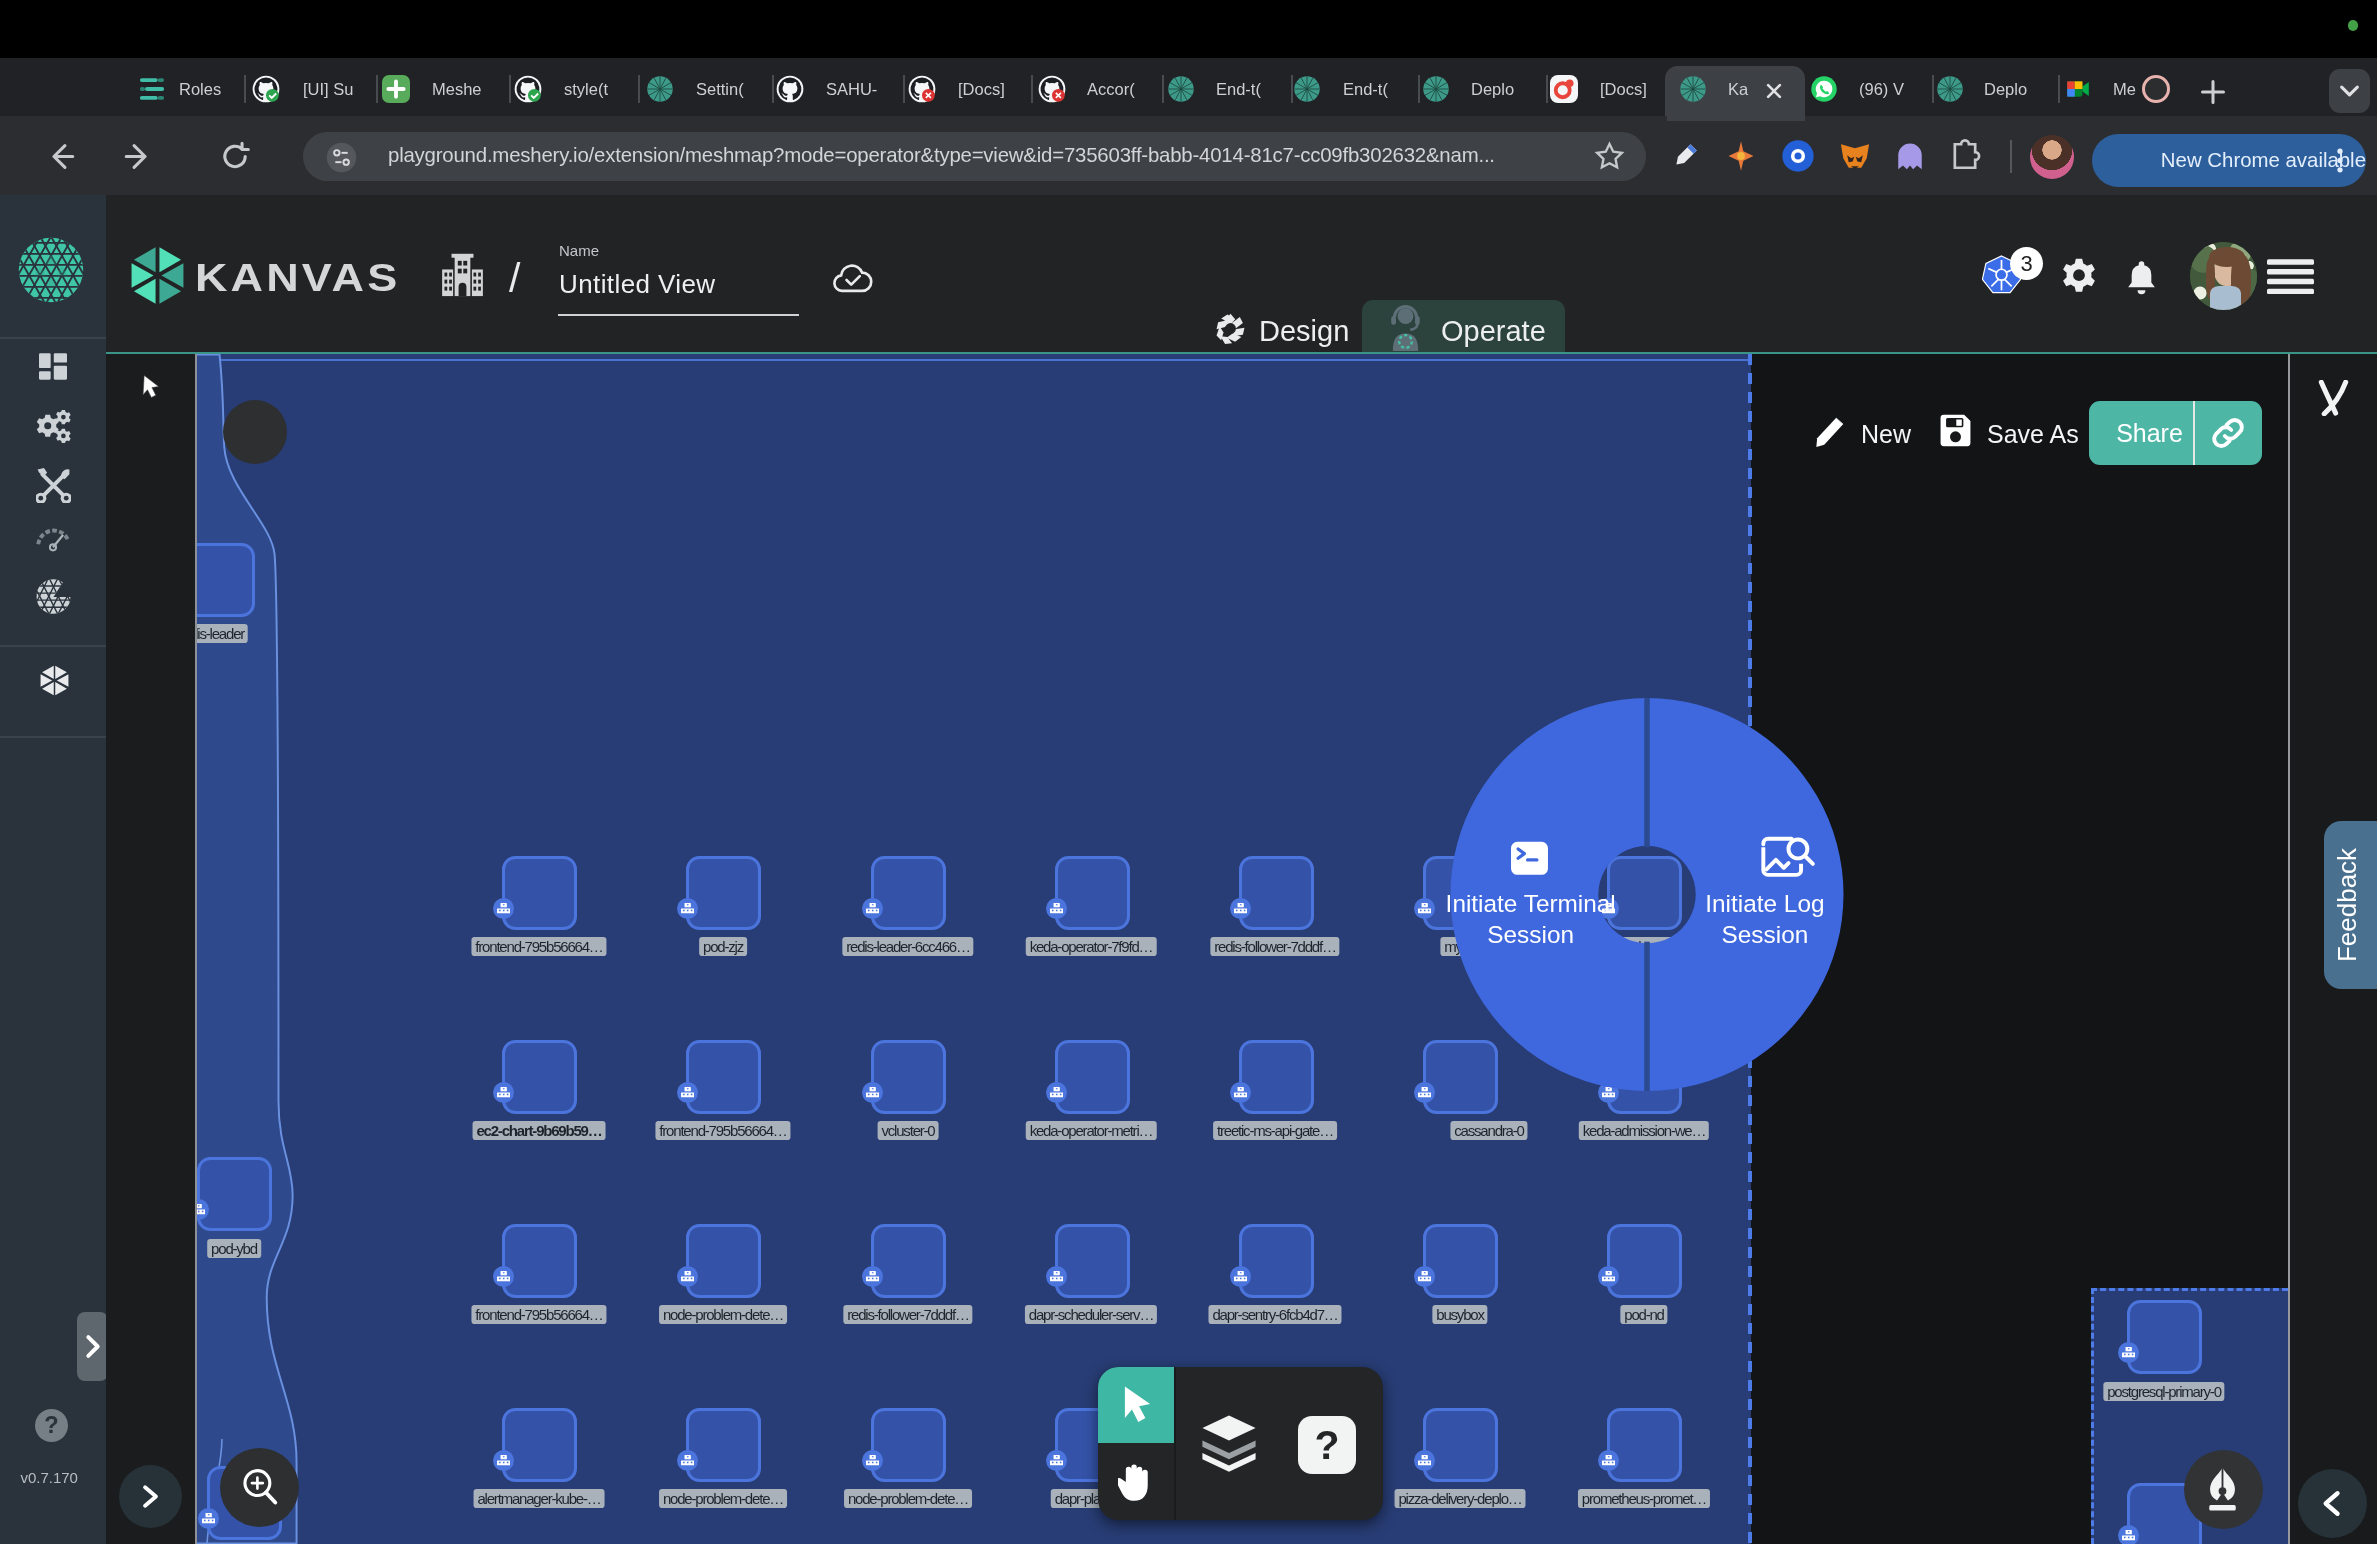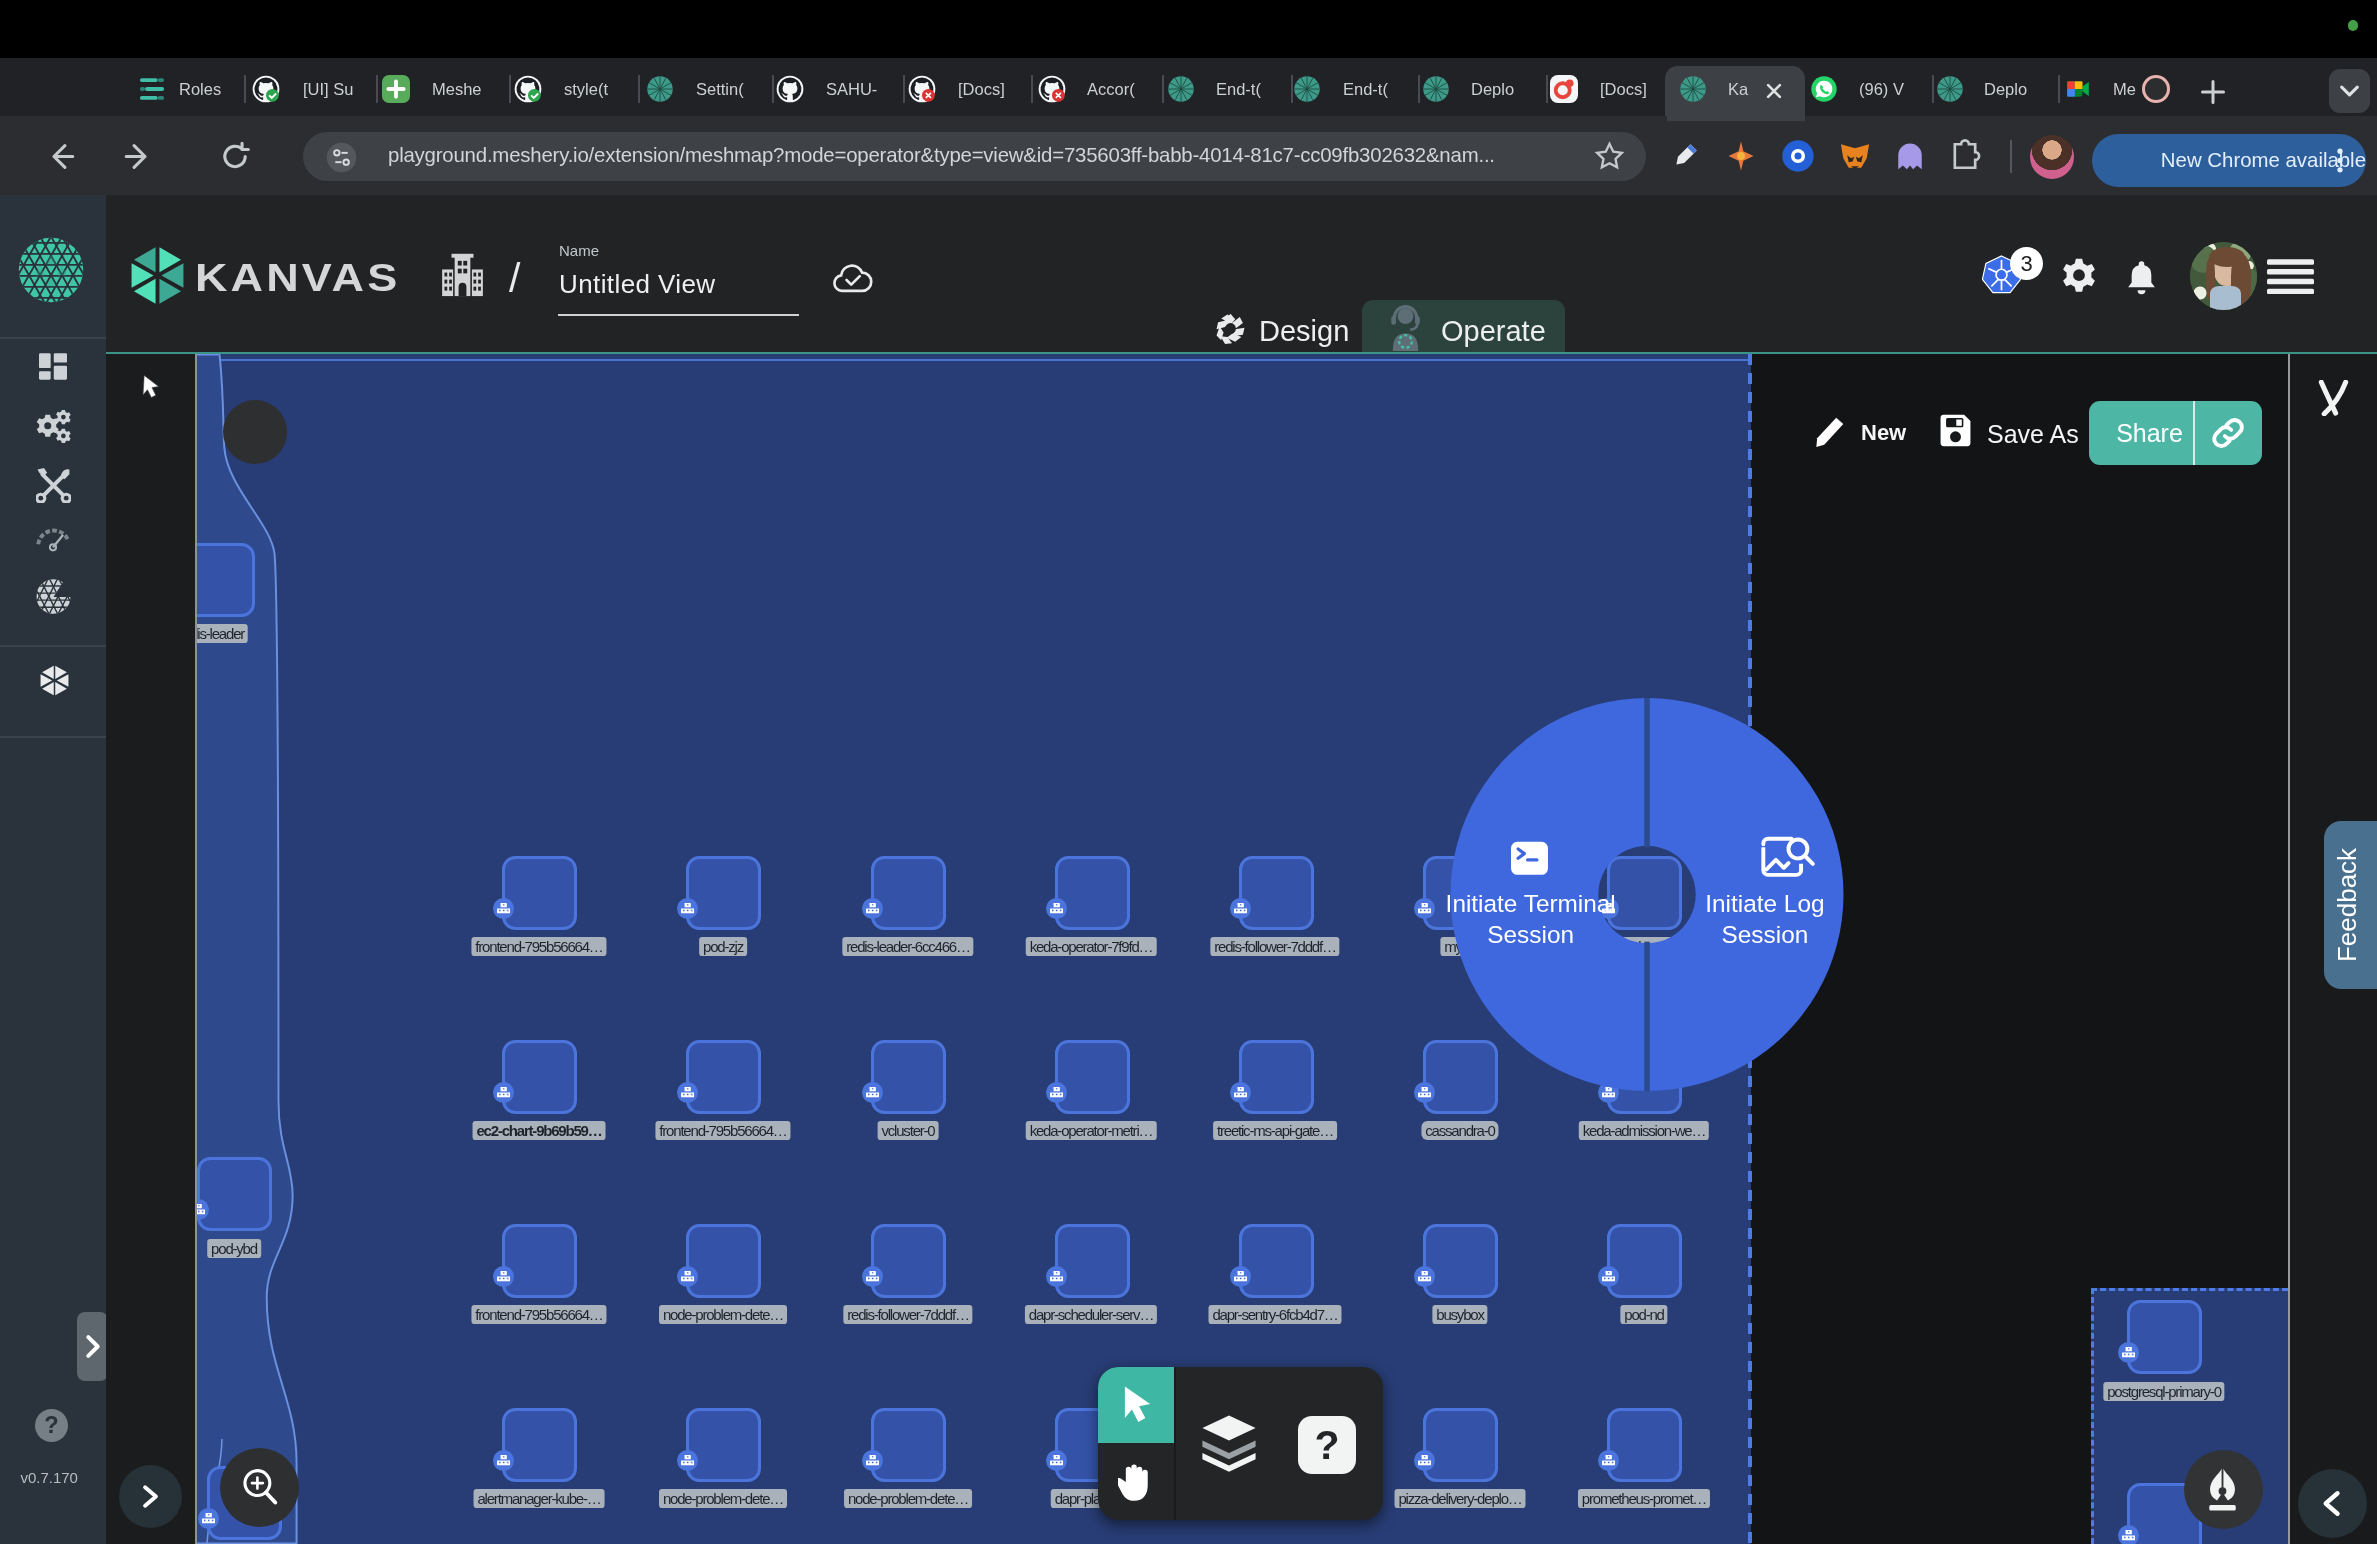--- a/index.html
+++ b/index.html
@@ -668,21 +668,21 @@
               </g>
               <g fill="#4b74dd">
                 <rect x="7.5" y="1.5" width="2" height="1.5"></rect>
                 <rect x="2.5" y="8.5" width="2" height="2"></rect>
                 <rect x="7.5" y="8.5" width="2" height="2"></rect>
                 <rect x="12.5" y="8.5" width="2" height="2"></rect>
               </g>
             </svg>
           </div>
         </div>
-<div class="nlabel" style="left:1264px;top:767px;border-radius:6px;">cassandra-0</div>
+<div class="nlabel" style="left:1293px;top:767px;">cassandra-0</div>
 <div class="node" style="left:1411px;top:686px;">
           <div class="badge">
             <svg width="13.4" height="11.8" viewBox="0 0 17 15">
               <g fill="#fff">
                 <rect x="4.5" y="0" width="8" height="5.5" rx="0.5"></rect>
                 <rect x="0" y="7" width="17" height="6" rx="0.5"></rect>
               </g>
               <g fill="#4b74dd">
                 <rect x="7.5" y="1.5" width="2" height="1.5"></rect>
                 <rect x="2.5" y="8.5" width="2" height="2"></rect>
@@ -1066,21 +1066,21 @@
 <svg class="abs" style="left:2211px;top:27.5px" width="33" height="36" viewBox="0 0 46 50">
 <g stroke="#f2f4f4" stroke-width="7" fill="none" stroke-linecap="round">
 <path d="M6 3c8 18 13 28 20 43"></path>
 <path d="M40 3c-6 16-14 30-30 44"></path>
 </g>
       </svg>
 <svg class="abs" style="left:1708px;top:61px" width="33" height="35" viewBox="0 0 42 44">
 <path d="M4 32l24-26 9 8-24 26-10 3z" fill="#fff"></path>
 <path d="M28 6l9 8" stroke="#fff"></path>
 </svg>
-<div class="abs" style="left:1755px;top:68px;font-size:22px;color:#f4f5f6;font-weight:bold;">New</div>
+<div class="abs" style="left:1755px;top:68px;font-size:25px;color:#f4f5f6;">New</div>
 <svg class="abs" style="left:1833px;top:61px" width="33" height="35" viewBox="0 0 42 44">
 <path d="M2 6a4 4 0 014-4h26l8 8v28a4 4 0 01-4 4H6a4 4 0 01-4-4z" fill="#fff"></path>
 <rect x="9" y="6" width="22" height="12" rx="2" fill="#17181a"></rect>
 <rect x="22" y="8" width="7" height="8" fill="#fff"></rect>
 <circle cx="21" cy="30" r="7" fill="#17181a"></circle>
 </svg>
 <div class="abs" style="left:1881px;top:68px;font-size:25px;color:#f4f5f6;">Save As</div>
 <div class="abs" style="left:1983px;top:49px;width:121px;height:64px;background:#4db6a5;border-radius:11px 0 0 11px;color:#fff;font-size:25px;text-align:center;line-height:64px;">Share</div>
 <div class="abs" style="left:2087px;top:49px;width:1.6px;height:64px;background:#e6e8e8;"></div>
 <div class="abs" style="left:2089px;top:49px;width:67px;height:64px;background:#4db6a5;border-radius:0 11px 11px 0;"></div>

